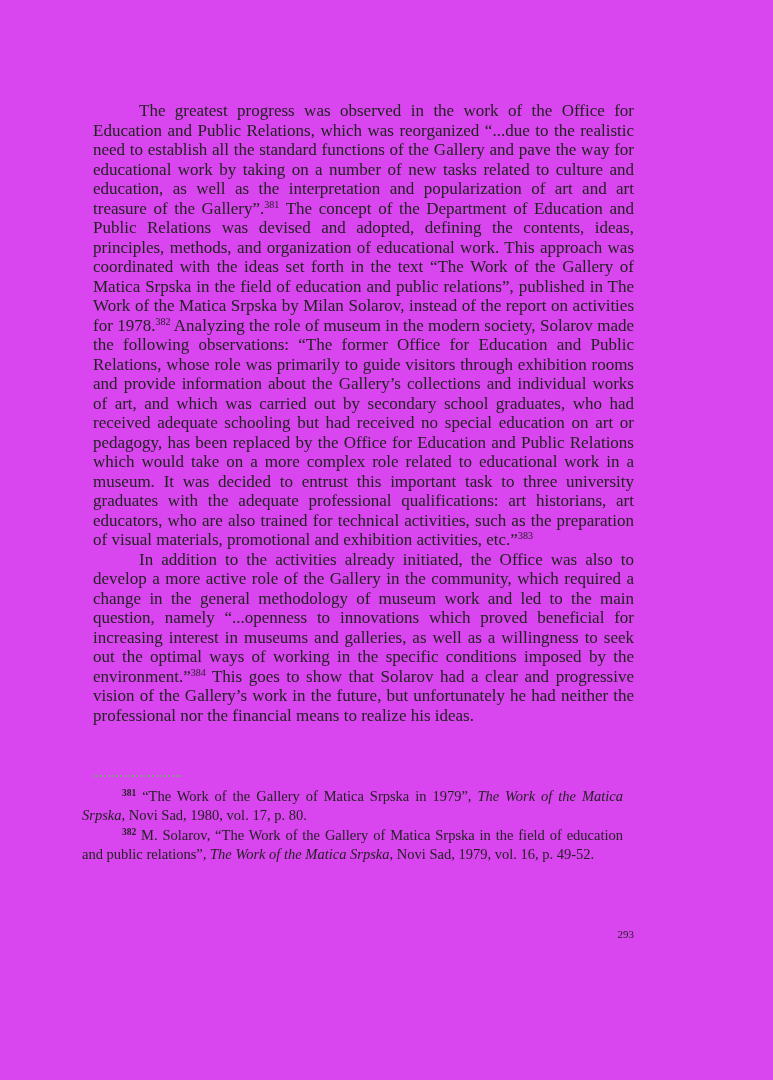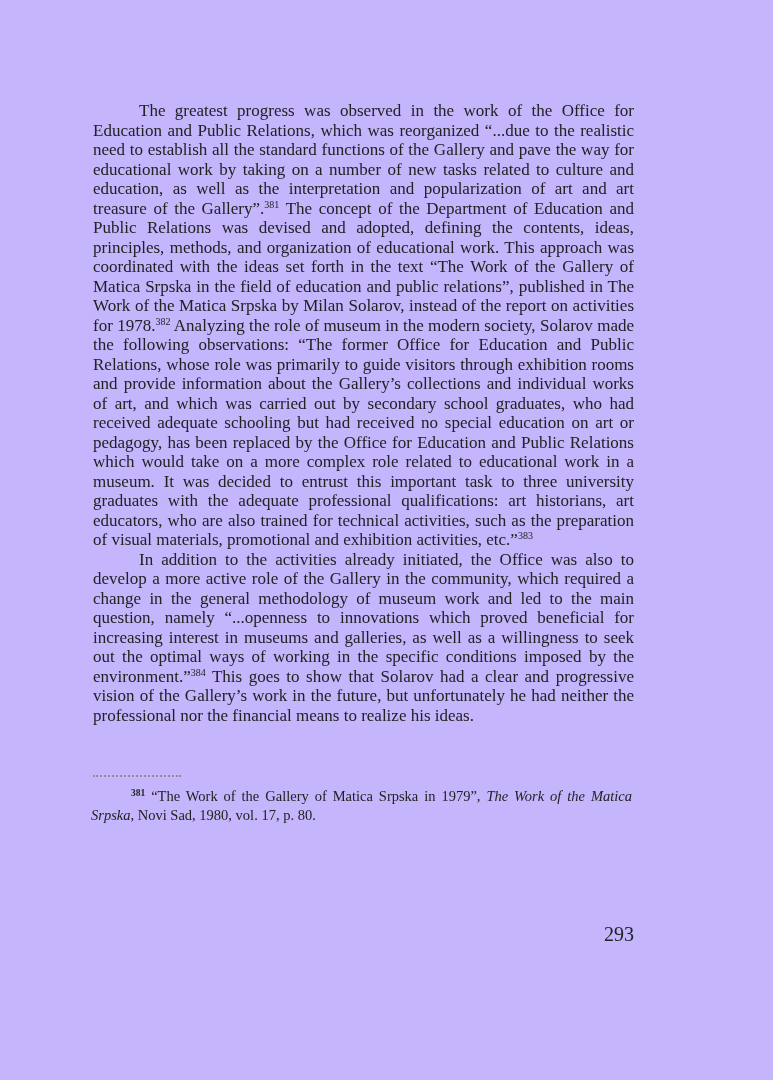--- a/index.html
+++ b/index.html
@@ -4,21 +4,21 @@
 <style>
   html, body {
     margin: 0;
     padding: 0;
     background: #ffffff;
   }
   .page {
     position: relative;
     width: 773px;
     height: 1080px;
-    background: #c4b5fd;
+    background: #d946ef;
     font-family: "Liberation Serif", serif;
     color: #222222;
     overflow: hidden;
   }
   .text-block {
     position: absolute;
     left: 93px;
     top: 101px;
     width: 541px;
     font-size: 17px;
@@ -38,21 +38,21 @@
   .fn-sep {
     position: absolute;
     left: 93px;
     top: 775px;
     width: 88px;
     height: 0;
     border-top: 2px dotted #8f8f8f;
   }
   .footnotes {
     position: absolute;
-    left: 91px;
+    left: 82px;
     top: 787px;
     width: 541px;
     font-size: 14.5px;
     line-height: 19.3px;
     text-align: justify;
   }
   .footnote {
     margin: 0;
     text-indent: 40px;
   }
@@ -60,35 +60,36 @@
     font-weight: bold;
     font-size: 9.5px;
     vertical-align: 5px;
   }
   .page-number {
     position: absolute;
     left: 93px;
     top: 924px;
     width: 541px;
     text-align: right;
-    font-size: 20px;
+    font-size: 11px;
     line-height: 20px;
   }
 </style>
 </head>
 <body>
 
 <div class="page">
 
   <main class="text-block">
     <p class="body-para"><span>The greatest progress was observed in the work of the Office for Education and Public Relations, which was reorganized “...due to the realistic need to establish all the standard functions of the Gallery and pave the way for educational work by taking on a number of new tasks related to culture and education, as well as the interpretation and popularization of art and art treasure of the Gallery”.</span><sup class="fn-ref">381</sup><span> The concept of the Department of Education and Public Relations was devised and adopted, defining the contents, ideas, principles, methods, and organization of educational work. This approach was coordinated with the ideas set forth in the text “The Work of the Gallery of Matica Srpska in the field of education and public relations”, published in The Work of the Matica Srpska by Milan Solarov, instead of the report on activities for 1978.</span><sup class="fn-ref">382</sup><span> Analyzing the role of museum in the modern society, Solarov made the following observations: “The former Office for Education and Public Relations, whose role was primarily to guide visitors through exhibition rooms and provide information about the Gallery’s collections and individual works of art, and which was carried out by secondary school graduates, who had received adequate schooling but had received no special education on art or pedagogy, has been replaced by the Office for Education and Public Relations which would take on a more complex role related to educational work in a museum. It was decided to entrust this important task to three university graduates with the adequate professional qualifications: art historians, art educators, who are also trained for technical activities, such as the preparation of visual materials, promotional and exhibition activities, etc.”</span><sup class="fn-ref">383</sup></p>
     <p class="body-para"><span>In addition to the activities already initiated, the Office was also to develop a more active role of the Gallery in the community, which required a change in the general methodology of museum work and led to the main question, namely “...openness to innovations which proved beneficial for increasing interest in museums and galleries, as well as a willingness to seek out the optimal ways of working in the specific conditions imposed by the environment.”</span><sup class="fn-ref">384</sup><span> This goes to show that Solarov had a clear and progressive vision of the Gallery’s work in the future, but unfortunately he had neither the professional nor the financial means to realize his ideas.</span></p>
   </main>
 
   <div class="fn-sep"></div>
 
   <section class="footnotes">
     <p class="footnote"><sup class="fn-ref">381</sup><span> “The Work of the Gallery of Matica Srpska in 1979”, </span><i>The Work of the Matica Srpska</i><span>, Novi Sad, 1980, vol. 17, p. 80.</span></p>
+    <p class="footnote"><sup class="fn-ref">382</sup><span> M. Solarov, “The Work of the Gallery of Matica Srpska in the field of education and public relations”, </span><i>The Work of the Matica Srpska</i><span>, Novi Sad, 1979, vol. 16, p. 49-52.</span></p>
   </section>
 
   <div class="page-number">293</div>
 
 </div>
 
 </body></html>

